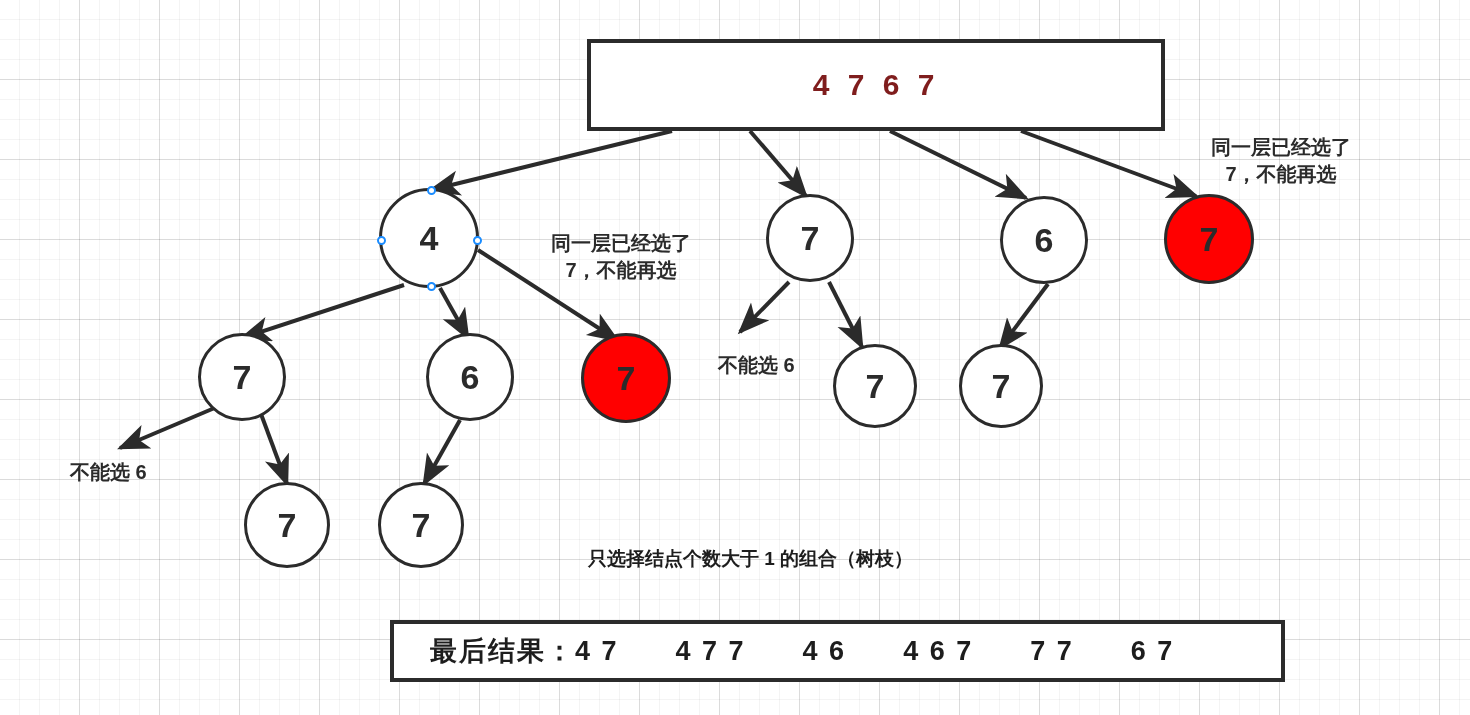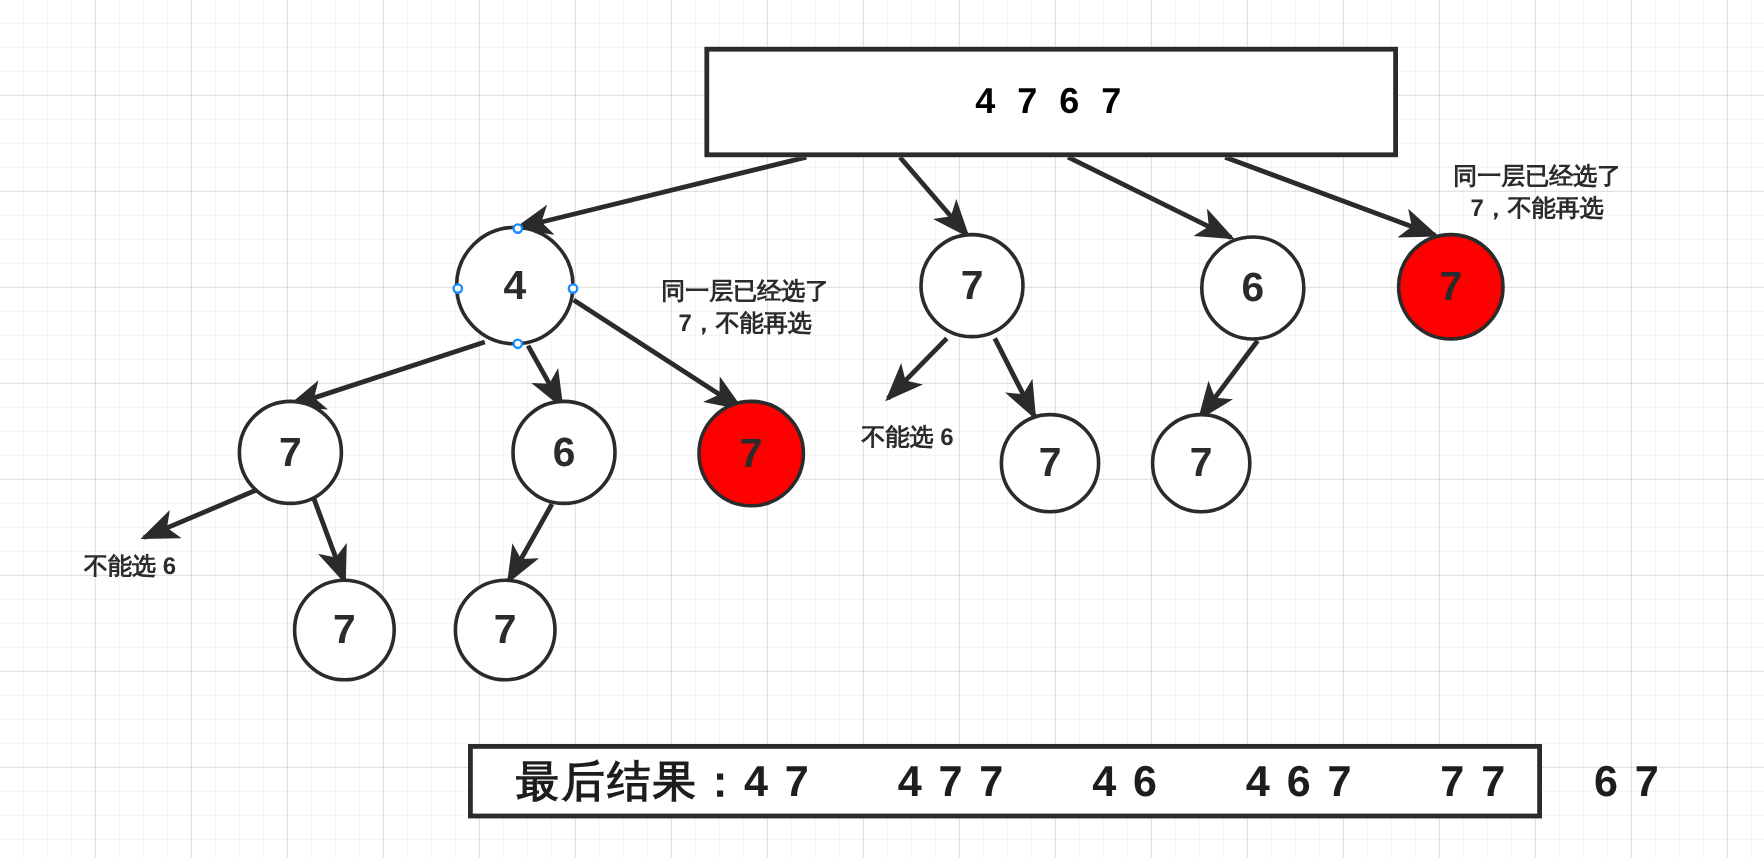--- a/index.html
+++ b/index.html
@@ -50,27 +50,27 @@
     border: 4px solid #2b2b2b;
     background: #ffffff;
     display: flex;
     align-items: center;
     box-sizing: border-box;
   }
   .box-root {
     justify-content: center;
     font-size: 30px;
     font-weight: bold;
-    color: #000000;
+    color: #7f1d1d;
     letter-spacing: 5px;
   }
   .box-result {
     justify-content: flex-start;
     padding-left: 36px;
-    font-size: 36px;
+    font-size: 27px;
     font-weight: bold;
     color: #1d1d1d;
   }
   .result-text { white-space: pre; letter-spacing: 2px; }
   .note {
     position: absolute;
     font-size: 20px;
     font-weight: bold;
     color: #2b2b2b;
     line-height: 1.35;
@@ -183,18 +183,19 @@
   <div class="note" style="left:1178px; top:134px; width:206px;">同一层已经选了
 7，不能再选</div>
 
   <div class="note" style="left:518px; top:230px; width:206px;">同一层已经选了
 7，不能再选</div>
 
   <div class="note left" style="left:718px; top:352px; width:120px;">不能选 6</div>
 
   <div class="note left" style="left:70px; top:459px; width:120px;">不能选 6</div>
 
+  <div class="caption" style="left:588px; top:546px;">只选择结点个数大于 1 的组合（树枝）</div>
 
   <div class="box box-result" style="left:390px; top:620px; width:895px; height:62px;">
     <span class="result-text">最后结果：4 7      4 7 7      4 6      4 6 7      7 7      6 7</span>
   </div>
 
 </div>
 
 </body></html>

